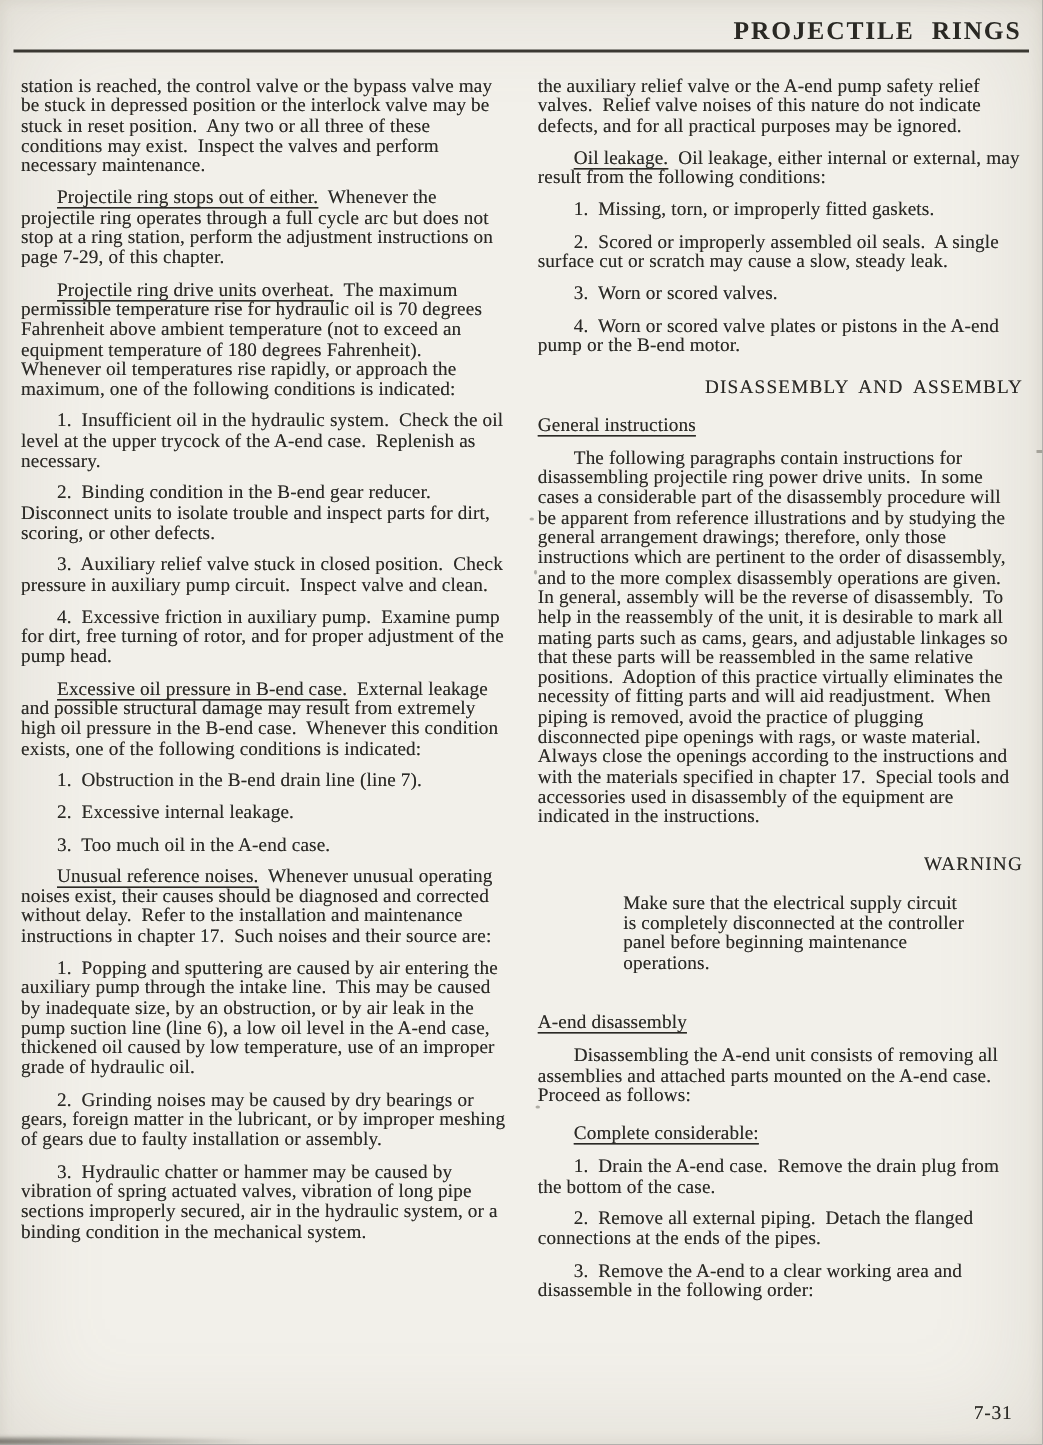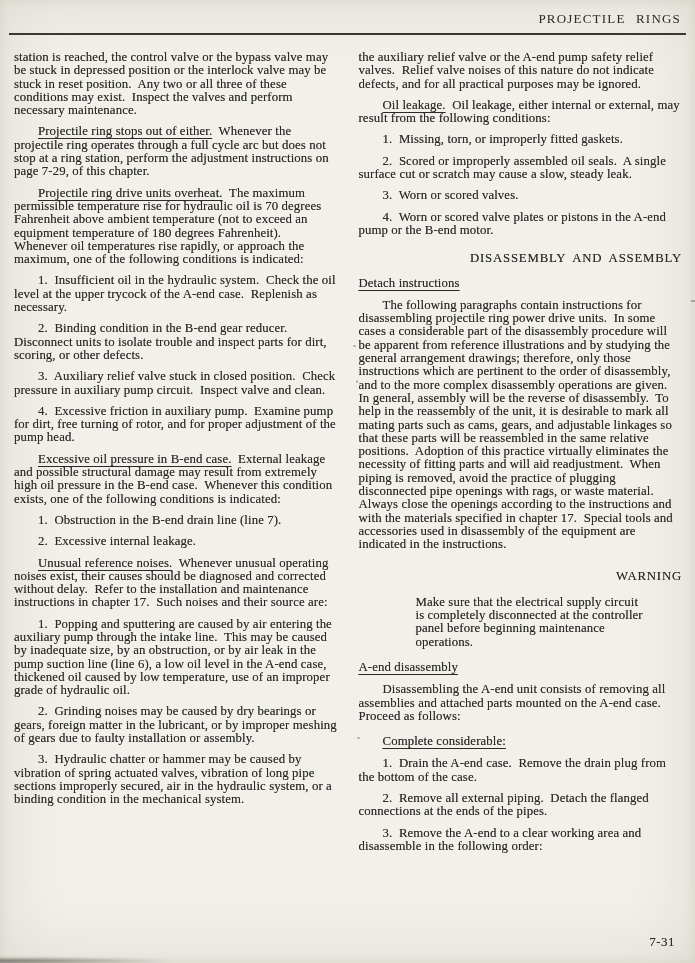--- a/index.html
+++ b/index.html
@@ -8,21 +8,21 @@
     width:695px;height:963px;
     background:#f2f0ea;
     box-shadow:inset 0 0 70px rgba(140,130,108,0.20), inset 0 0 10px rgba(120,110,95,0.14);
     font-family:"Liberation Serif","DejaVu Serif",serif;
     color:#2b2a26;
     overflow:hidden;
   }
   .page *{box-sizing:border-box;}
   .running-head{
     position:absolute;top:11px;right:14px;
-    font-size:13px;font-weight:400;
+    font-size:17px;font-weight:700;
     letter-spacing:1.2px;word-spacing:6px;
     color:#2a2924;
   }
   .head-rule{
     position:absolute;top:33px;left:9px;right:9px;
     height:2px;background:#3a3832;
   }
   .columns{
     position:absolute;top:51px;left:14px;right:13px;bottom:30px;
     display:flex;gap:21px;
@@ -41,21 +41,21 @@
   .heading{
     text-align:right;text-indent:0;
     margin:15px 0 11px;
     letter-spacing:0.8px;word-spacing:3px;
   }
   .heading.warn{margin:18px 0 13px;}
   .subheading{text-indent:0;margin:10px 0 9px;}
   .subheading.indent{text-indent:24px;margin-top:12px;}
   .warning-body{
     text-indent:0;
-    margin:2px 34px 12px 57px;
+    margin:2px 34px 26px 57px;
   }
   .page-number{
     position:absolute;right:20px;bottom:13px;
     font-size:13px;letter-spacing:0.5px;
     text-shadow:0 0 0.4px rgba(43,42,38,0.55);
   }
   .bottom-smudge{
     position:absolute;left:-3px;bottom:-2px;
     width:175px;height:8px;
     background:radial-gradient(ellipse at left center, rgba(55,52,45,0.65), rgba(55,52,45,0) 72%);
@@ -79,34 +79,35 @@
         <div class="para flush">station is reached, the control valve or the bypass valve may be stuck in depressed position or the interlock valve may be stuck in reset position.&nbsp; Any two or all three of these conditions may exist.&nbsp; Inspect the valves and perform necessary maintenance.</div>
         <div class="para"><span class="lead">Projectile ring stops out of either.</span>&nbsp; Whenever the projectile ring operates through a full cycle arc but does not stop at a ring station, perform the adjustment instructions on page 7-29, of this chapter.</div>
         <div class="para"><span class="lead">Projectile ring drive units overheat.</span>&nbsp; The maximum permissible temperature rise for hydraulic oil is 70 degrees Fahrenheit above ambient temperature (not to exceed an equipment temperature of 180 degrees Fahrenheit).&nbsp; Whenever oil temperatures rise rapidly, or approach the maximum, one of the following conditions is indicated:</div>
         <div class="para">1.&nbsp; Insufficient oil in the hydraulic system.&nbsp; Check the oil level at the upper trycock of the A-end case.&nbsp; Replenish as necessary.</div>
         <div class="para">2.&nbsp; Binding condition in the B-end gear reducer.&nbsp; Disconnect units to isolate trouble and inspect parts for dirt, scoring, or other defects.</div>
         <div class="para">3.&nbsp; Auxiliary relief valve stuck in closed position.&nbsp; Check pressure in auxiliary pump circuit.&nbsp; Inspect valve and clean.</div>
         <div class="para">4.&nbsp; Excessive friction in auxiliary pump.&nbsp; Examine pump for dirt, free turning of rotor, and for proper adjustment of the pump head.</div>
         <div class="para"><span class="lead">Excessive oil pressure in B-end case.</span>&nbsp; External leakage and possible structural damage may result from extremely high oil pressure in the B-end case.&nbsp; Whenever this condition exists, one of the following conditions is indicated:</div>
         <div class="para">1.&nbsp; Obstruction in the B-end drain line (line 7).</div>
         <div class="para">2.&nbsp; Excessive internal leakage.</div>
+        <div class="para">3.&nbsp; Too much oil in the A-end case.</div>
         <div class="para"><span class="lead">Unusual reference noises.</span>&nbsp; Whenever unusual operating noises exist, their causes should be diagnosed and corrected without delay.&nbsp; Refer to the installation and maintenance instructions in chapter 17.&nbsp; Such noises and their source are:</div>
         <div class="para">1.&nbsp; Popping and sputtering are caused by air entering the auxiliary pump through the intake line.&nbsp; This may be caused by inadequate size, by an obstruction, or by air leak in the pump suction line (line 6), a low oil level in the A-end case, thickened oil caused by low temperature, use of an improper grade of hydraulic oil.</div>
         <div class="para">2.&nbsp; Grinding noises may be caused by dry bearings or gears, foreign matter in the lubricant, or by improper meshing of gears due to faulty installation or assembly.</div>
         <div class="para">3.&nbsp; Hydraulic chatter or hammer may be caused by vibration of spring actuated valves, vibration of long pipe sections improperly secured, air in the hydraulic system, or a binding condition in the mechanical system.</div>
       </div>
     <div class="col">
         <div class="para flush">the auxiliary relief valve or the A-end pump safety relief valves.&nbsp; Relief valve noises of this nature do not indicate defects, and for all practical purposes may be ignored.</div>
         <div class="para"><span class="lead">Oil leakage.</span>&nbsp; Oil leakage, either internal or external, may result from the following conditions:</div>
         <div class="para">1.&nbsp; Missing, torn, or improperly fitted gaskets.</div>
         <div class="para">2.&nbsp; Scored or improperly assembled oil seals.&nbsp; A single surface cut or scratch may cause a slow, steady leak.</div>
         <div class="para">3.&nbsp; Worn or scored valves.</div>
         <div class="para">4.&nbsp; Worn or scored valve plates or pistons in the A-end pump or the B-end motor.</div>
         <div class="para heading">DISASSEMBLY AND ASSEMBLY</div>
-        <div class="para subheading"><span class="lead">Detach instructions</span></div>
+        <div class="para subheading"><span class="lead">General instructions</span></div>
         <div class="para">The following paragraphs contain instructions for disassembling projectile ring power drive units.&nbsp; In some cases a considerable part of the disassembly procedure will be apparent from reference illustrations and by studying the general arrangement drawings; therefore, only those instructions which are pertinent to the order of disassembly, and to the more complex disassembly operations are given.&nbsp; In general, assembly will be the reverse of disassembly.&nbsp; To help in the reassembly of the unit, it is desirable to mark all mating parts such as cams, gears, and adjustable linkages so that these parts will be reassembled in the same relative positions.&nbsp; Adoption of this practice virtually eliminates the necessity of fitting parts and will aid readjustment.&nbsp; When piping is removed, avoid the practice of plugging disconnected pipe openings with rags, or waste material.&nbsp; Always close the openings according to the instructions and with the materials specified in chapter 17.&nbsp; Special tools and accessories used in disassembly of the equipment are indicated in the instructions.</div>
         <div class="para heading warn">WARNING</div>
         <div class="para warning-body">Make sure that the electrical supply circuit is completely disconnected at the controller panel before beginning maintenance operations.</div>
         <div class="para subheading"><span class="lead">A-end disassembly</span></div>
         <div class="para">Disassembling the A-end unit consists of removing all assemblies and attached parts mounted on the A-end case.&nbsp; Proceed as follows:</div>
         <div class="para subheading indent"><span class="lead">Complete considerable:</span></div>
         <div class="para">1.&nbsp; Drain the A-end case.&nbsp; Remove the drain plug from the bottom of the case.</div>
         <div class="para">2.&nbsp; Remove all external piping.&nbsp; Detach the flanged connections at the ends of the pipes.</div>
         <div class="para">3.&nbsp; Remove the A-end to a clear working area and disassemble in the following order:</div>
       </div>

